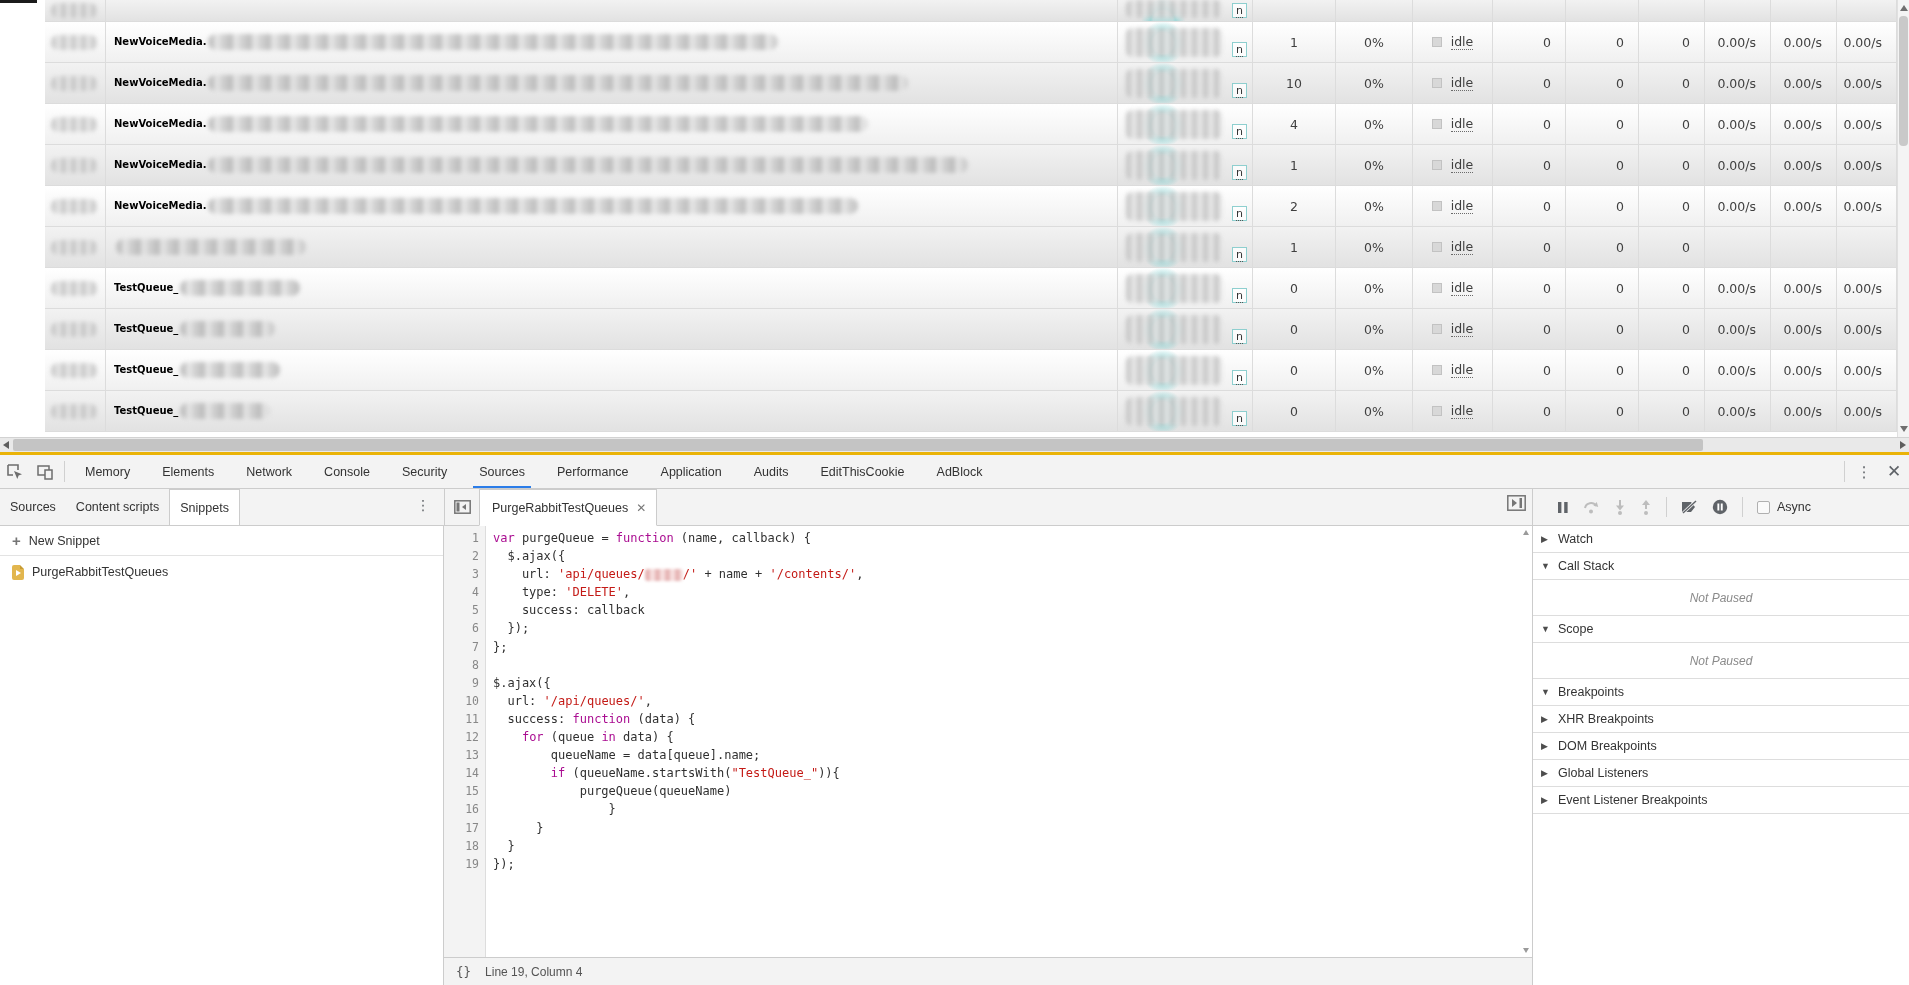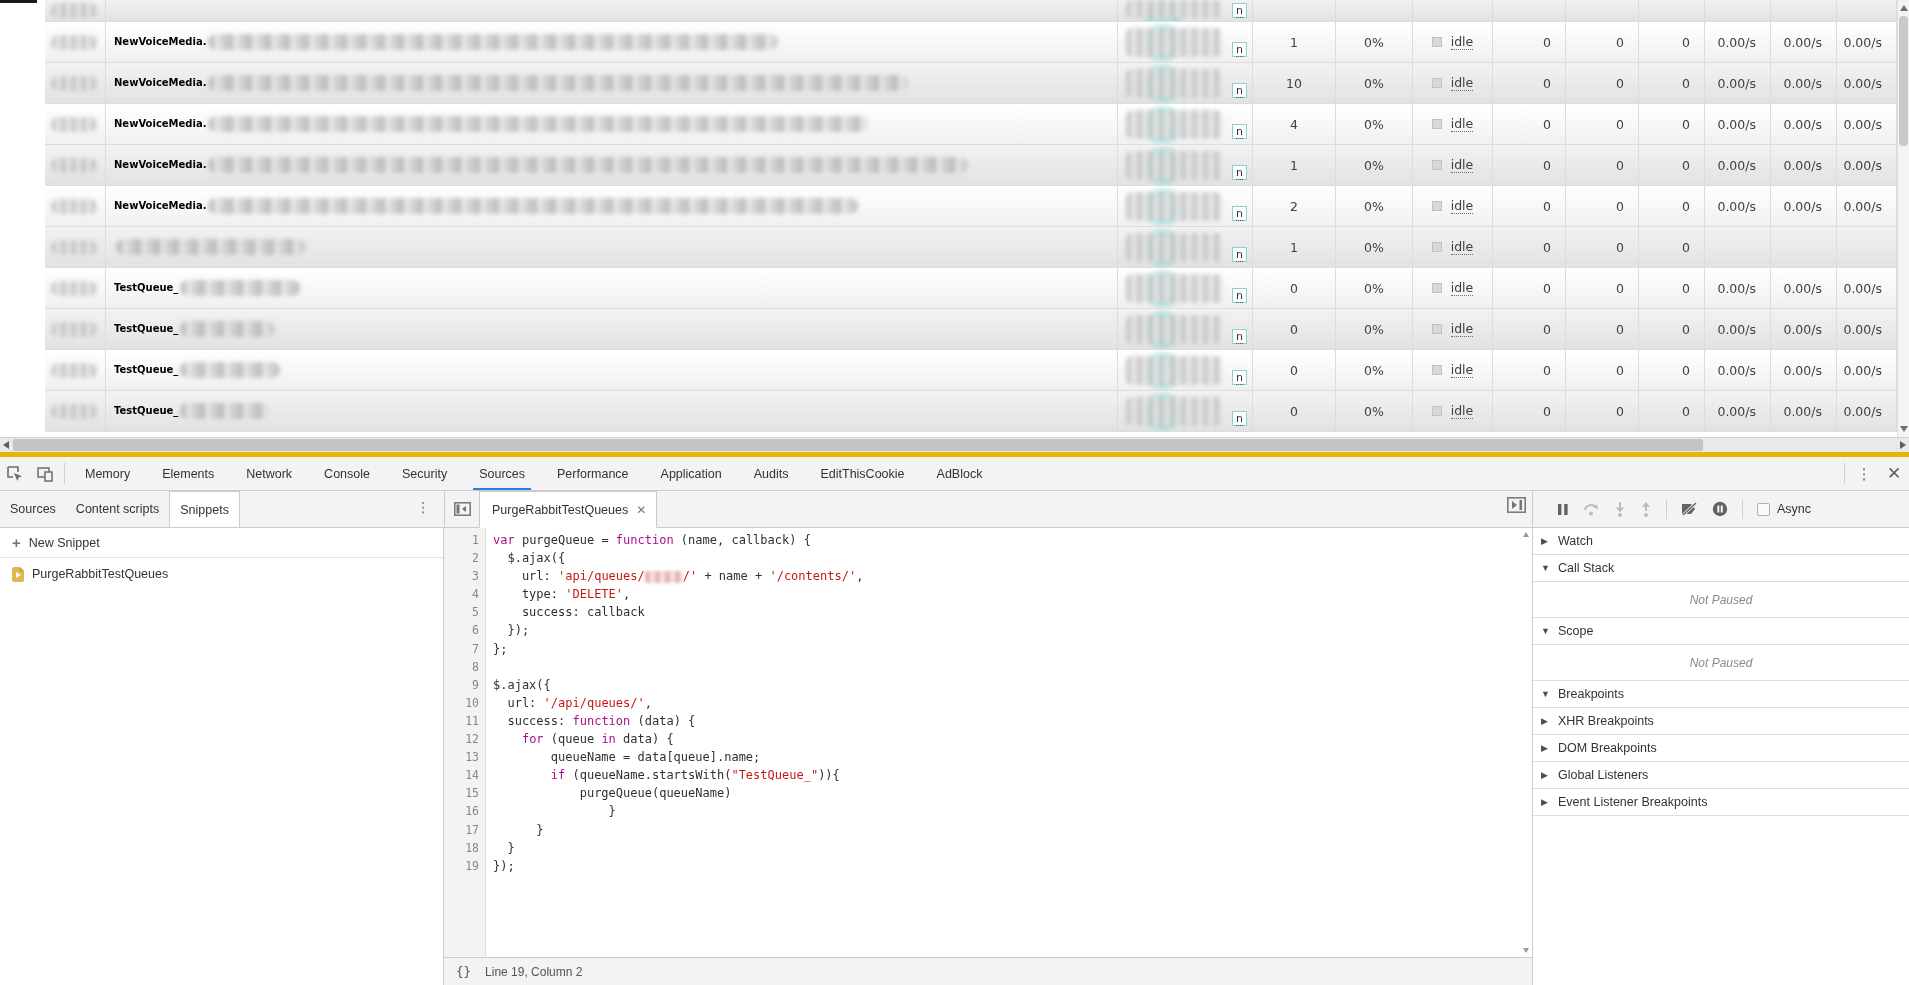--- a/index.html
+++ b/index.html
@@ -48,21 +48,21 @@
   .tv-thumb { position:absolute; left:1px; top:16px; width:9px; height:130px; background:#c9c9c9; border-radius:4px; }
 
   
   .h-scroll { position:relative; width:1909px; height:15px; background:#e9e9e9; border-top:1px solid #d2d2d2; }
   .h-left, .h-right { position:absolute; top:3px; width:0; height:0; border-top:4px solid transparent; border-bottom:4px solid transparent; }
   .h-left { left:3px; border-right:6px solid #5d5d5d; }
   .h-right { right:3px; border-left:6px solid #5d5d5d; }
   .h-thumb { position:absolute; left:13px; top:1px; width:1690px; height:12px; background:#c4c4c4; border-radius:2px; }
 
   
-  .devtools { width:1909px; height:533px; border-top:5px solid #eab308; background:#0c4a6e; display:flex; flex-direction:column; }
+  .devtools { width:1909px; height:533px; border-top:3px solid #eab308; background:#0c4a6e; display:flex; flex-direction:column; }
   .dt-tabbar { height:34px; background:#f3f3f3; border-bottom:1px solid #ccc; display:flex; align-items:stretch; flex:none; }
   .dt-ico { width:30px; display:flex; align-items:center; justify-content:center; cursor:pointer; }
   .dt-sep { width:1px; background:#d0d0d0; margin:6px 4px; }
   .dt-tab { display:flex; align-items:center; padding:0 16px; font-size:12.5px; color:#333; cursor:pointer; position:relative; }
   .dt-tab.sel::after { content:""; position:absolute; left:10px; right:10px; bottom:0; height:2.5px; background:#2b7de9; }
   .dt-spacer { flex:1; }
   .kebab { font-size:15px; color:#5f6368; letter-spacing:0; }
   .xclose { font-size:17px; color:#5f6368; }
 
   .dt-subbar { height:37px; display:flex; flex:none; }
@@ -602,21 +602,21 @@
             <div class="cline"><span class="p">  }</span></div>
             <div class="cline"><span class="p">});</span></div>
           </div>
         <div class="ed-vscroll">
           <div class="edv-up"></div>
           <div class="edv-down"></div>
         </div>
       </div>
       <div class="statusbar">
         <span class="braces">{}</span>
-        <span>Line 19, Column 2</span>
+        <span>Line 19, Column 4</span>
         <span class="run-hint">
           <span class="run-tri"></span>
           <span>Ctrl+Enter</span>
         </span>
       </div>
     </div>
 
     <div class="sidebar" id="sidebar">
   <div class="sb-section">
     <div class="sb-head">

